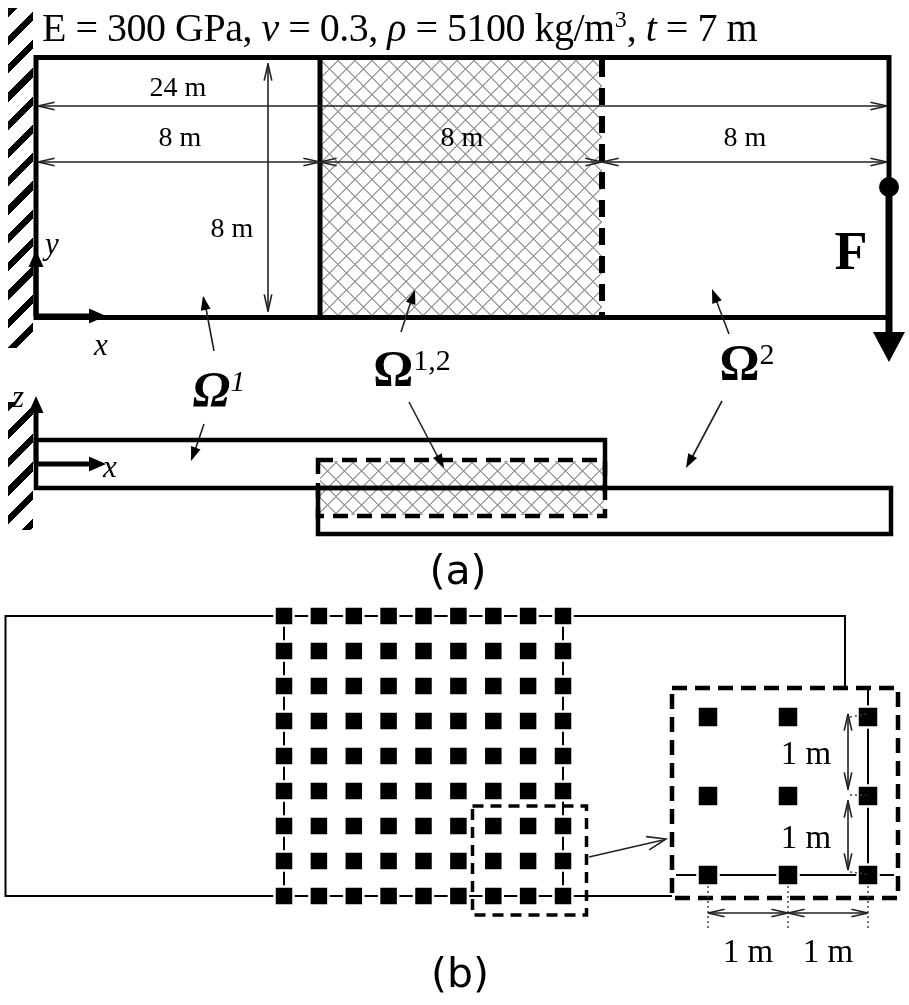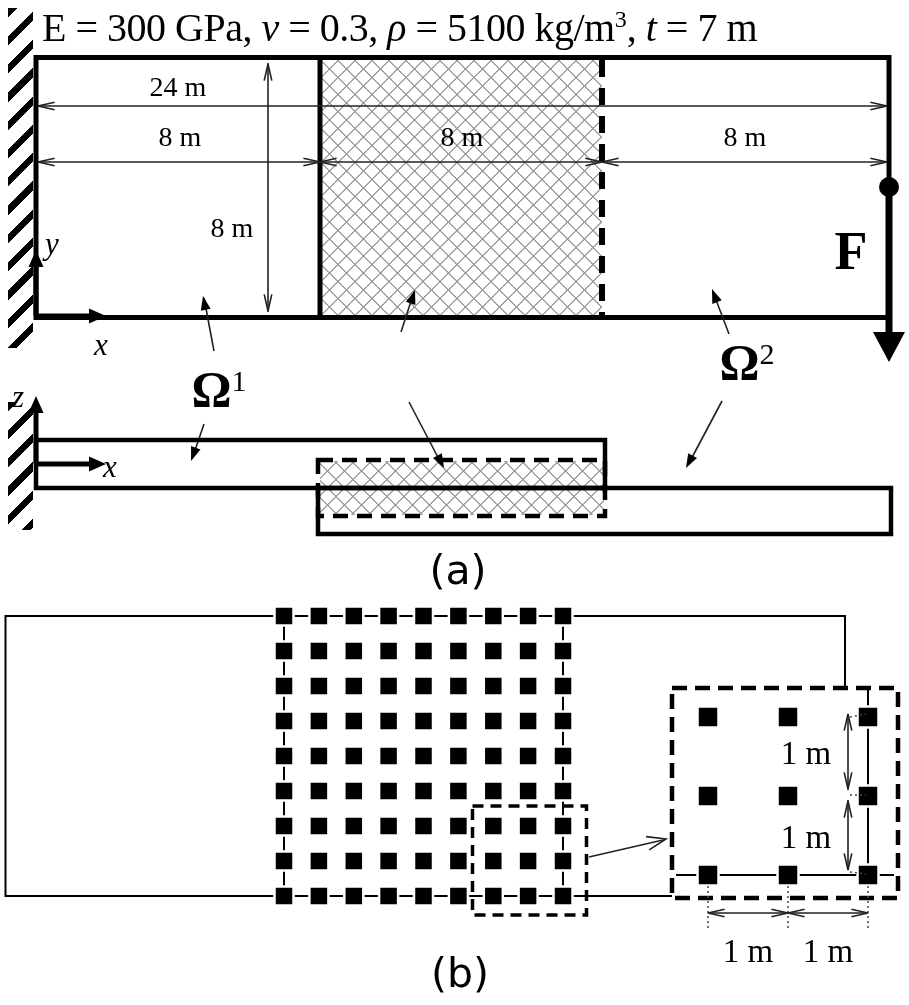--- a/index.html
+++ b/index.html
@@ -240,22 +240,25 @@
   <div class="lbl dim" style="left:745px;top:137px;">8 m</div>
   <div class="lbl dim" style="left:232px;top:228px;">8 m</div>
 
   <div class="lbl axis" style="left:52px;top:243px;">y</div>
   <div class="lbl axis" style="left:101px;top:344px;">x</div>
   <div class="lbl axis" style="left:18px;top:396px;">z</div>
   <div class="lbl axis" style="left:110px;top:466px;">x</div>
 
   <div class="lbl force" style="left:851px;top:251px;">F</div>
 
-  <div class="lbl omega" style="left:219px;top:389px;">
+  <div class="lbl omega" style="left:219px;top:389px;font-style:italic;">
     <span class="base">Ω</span><sup>1</sup>
+  </div>
+  <div class="lbl omega" style="left:412px;top:368px;">
+    <span class="base">Ω</span><sup>1,2</sup>
   </div>
   <div class="lbl omega" style="left:747px;top:362px;font-family:Liberation Serif, serif;">
     <span class="base">Ω</span><sup>2</sup>
   </div>
 
   <div class="lbl cap" style="left:458px;top:570px;">(a)</div>
   <div class="lbl cap" style="left:460px;top:973px;">(b)</div>
 
   <div class="lbl unit" style="left:806px;top:753px;">1 m</div>
   <div class="lbl unit" style="left:806px;top:837px;">1 m</div>

